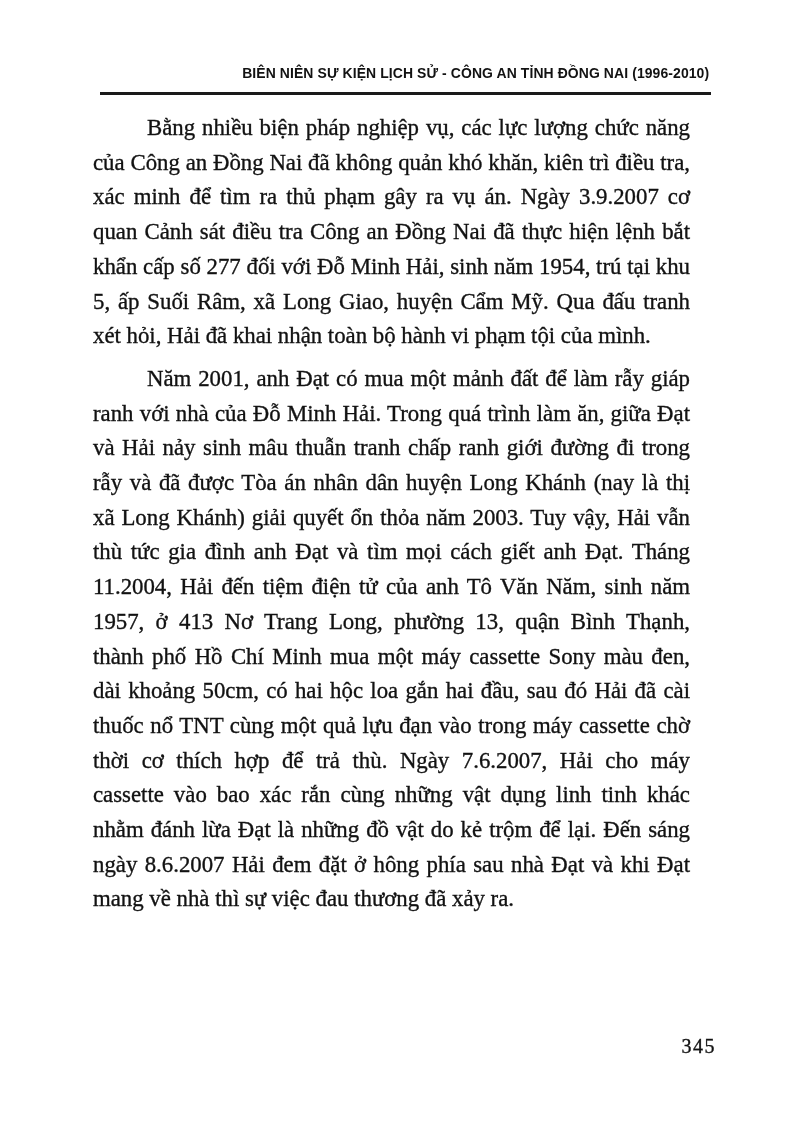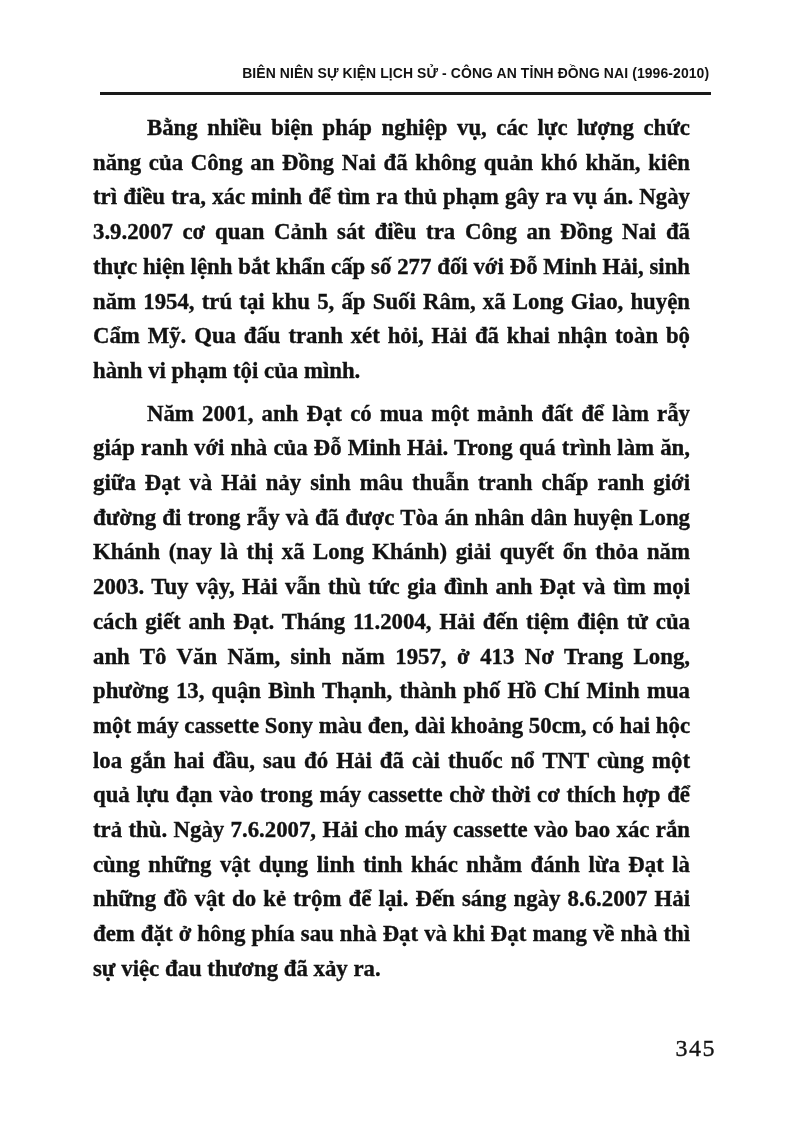--- a/index.html
+++ b/index.html
@@ -42,35 +42,34 @@
   }
   .page-body {
     position: absolute;
     top: 111px;
     left: 93px;
     width: 597px;
     text-align: justify;
     font-size: 22.8px;
     line-height: 34.7px;
     color: #121212;
-    font-weight: bold;
     -webkit-text-stroke: 0.35px currentColor;
   }
   .page-body p {
     margin: 0;
     text-indent: 54px;
   }
   .page-body p + p {
     margin-top: 8px;
   }
   .page-number {
     position: absolute;
     top: 1035px;
     right: 105px;
-    font-size: 24px;
+    font-size: 20px;
     letter-spacing: 1.5px;
     color: #121212;
     -webkit-text-stroke: 0.35px currentColor;
   }
 </style>
 </head>
 <body>
 
 <div class="page">
 

